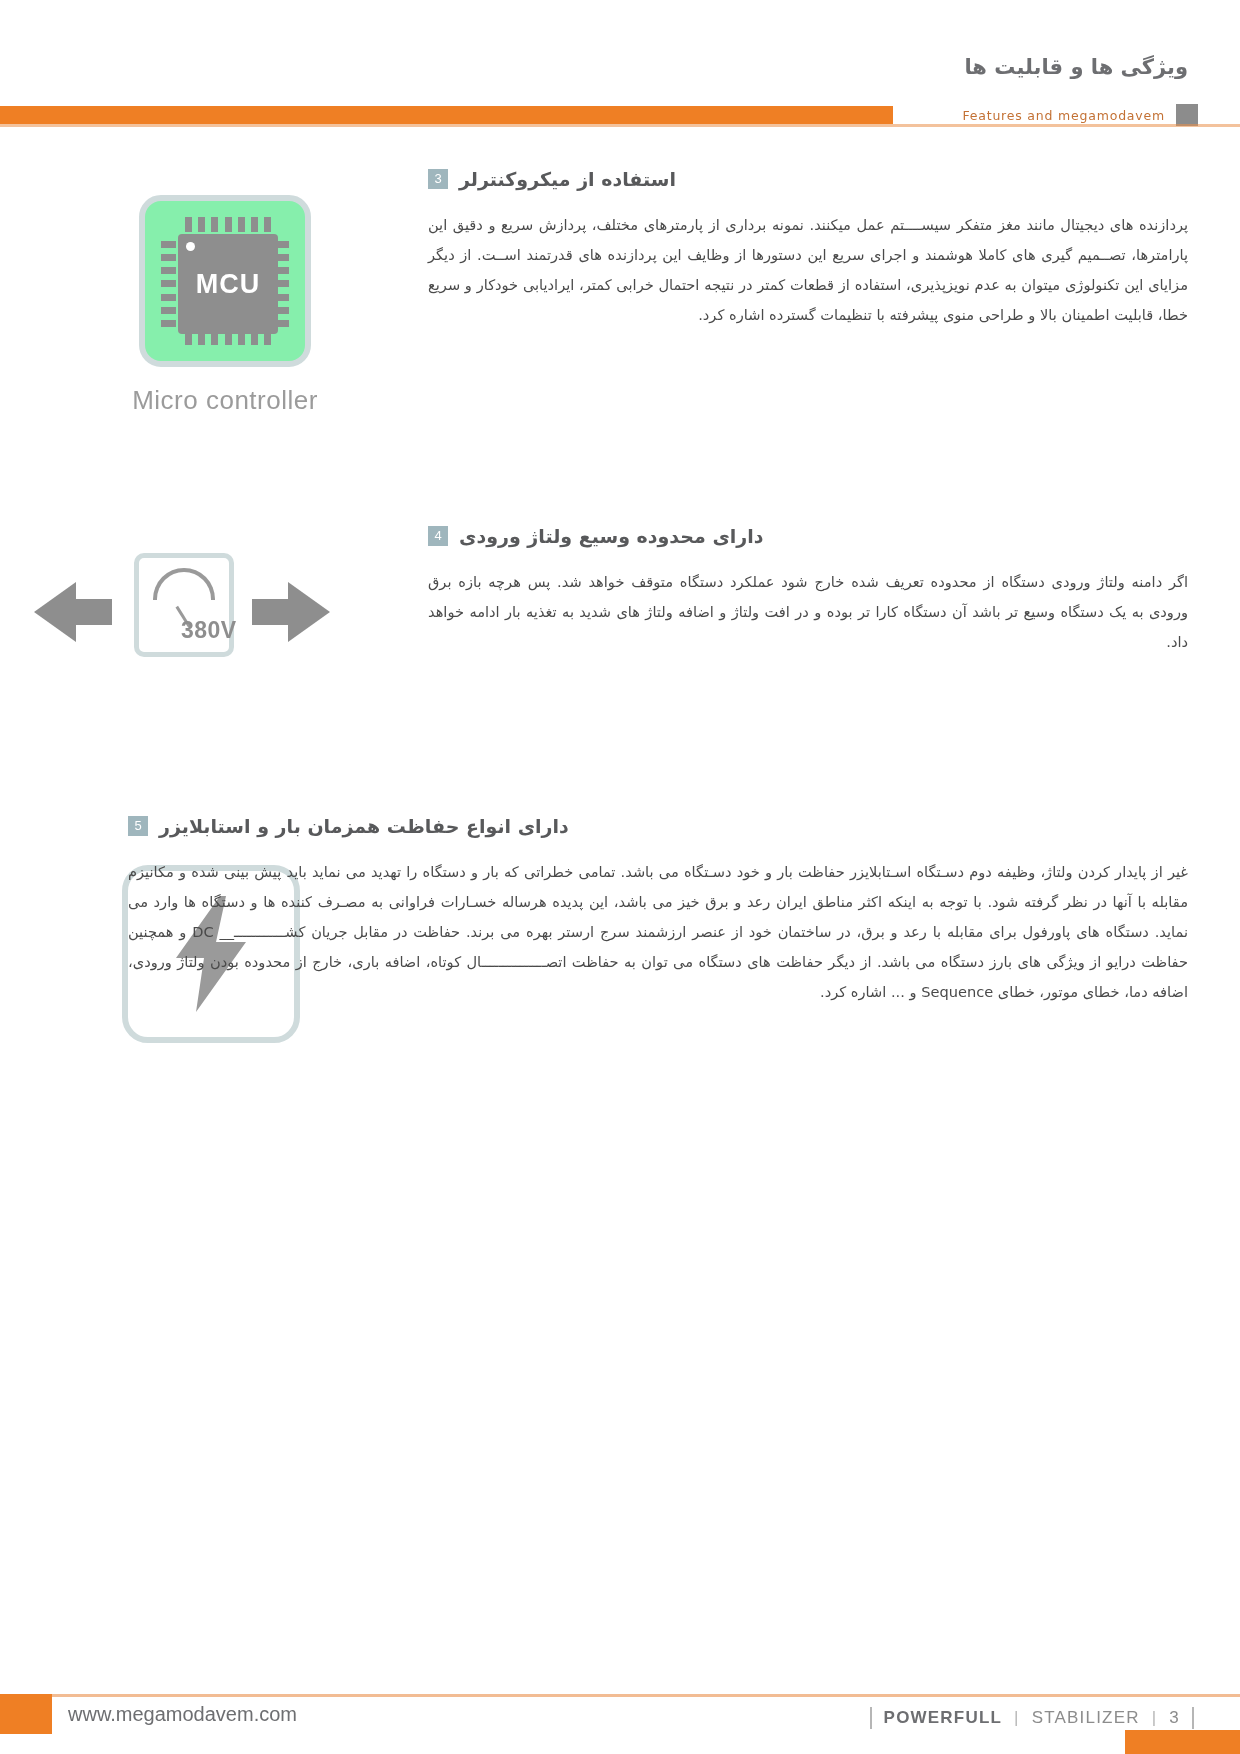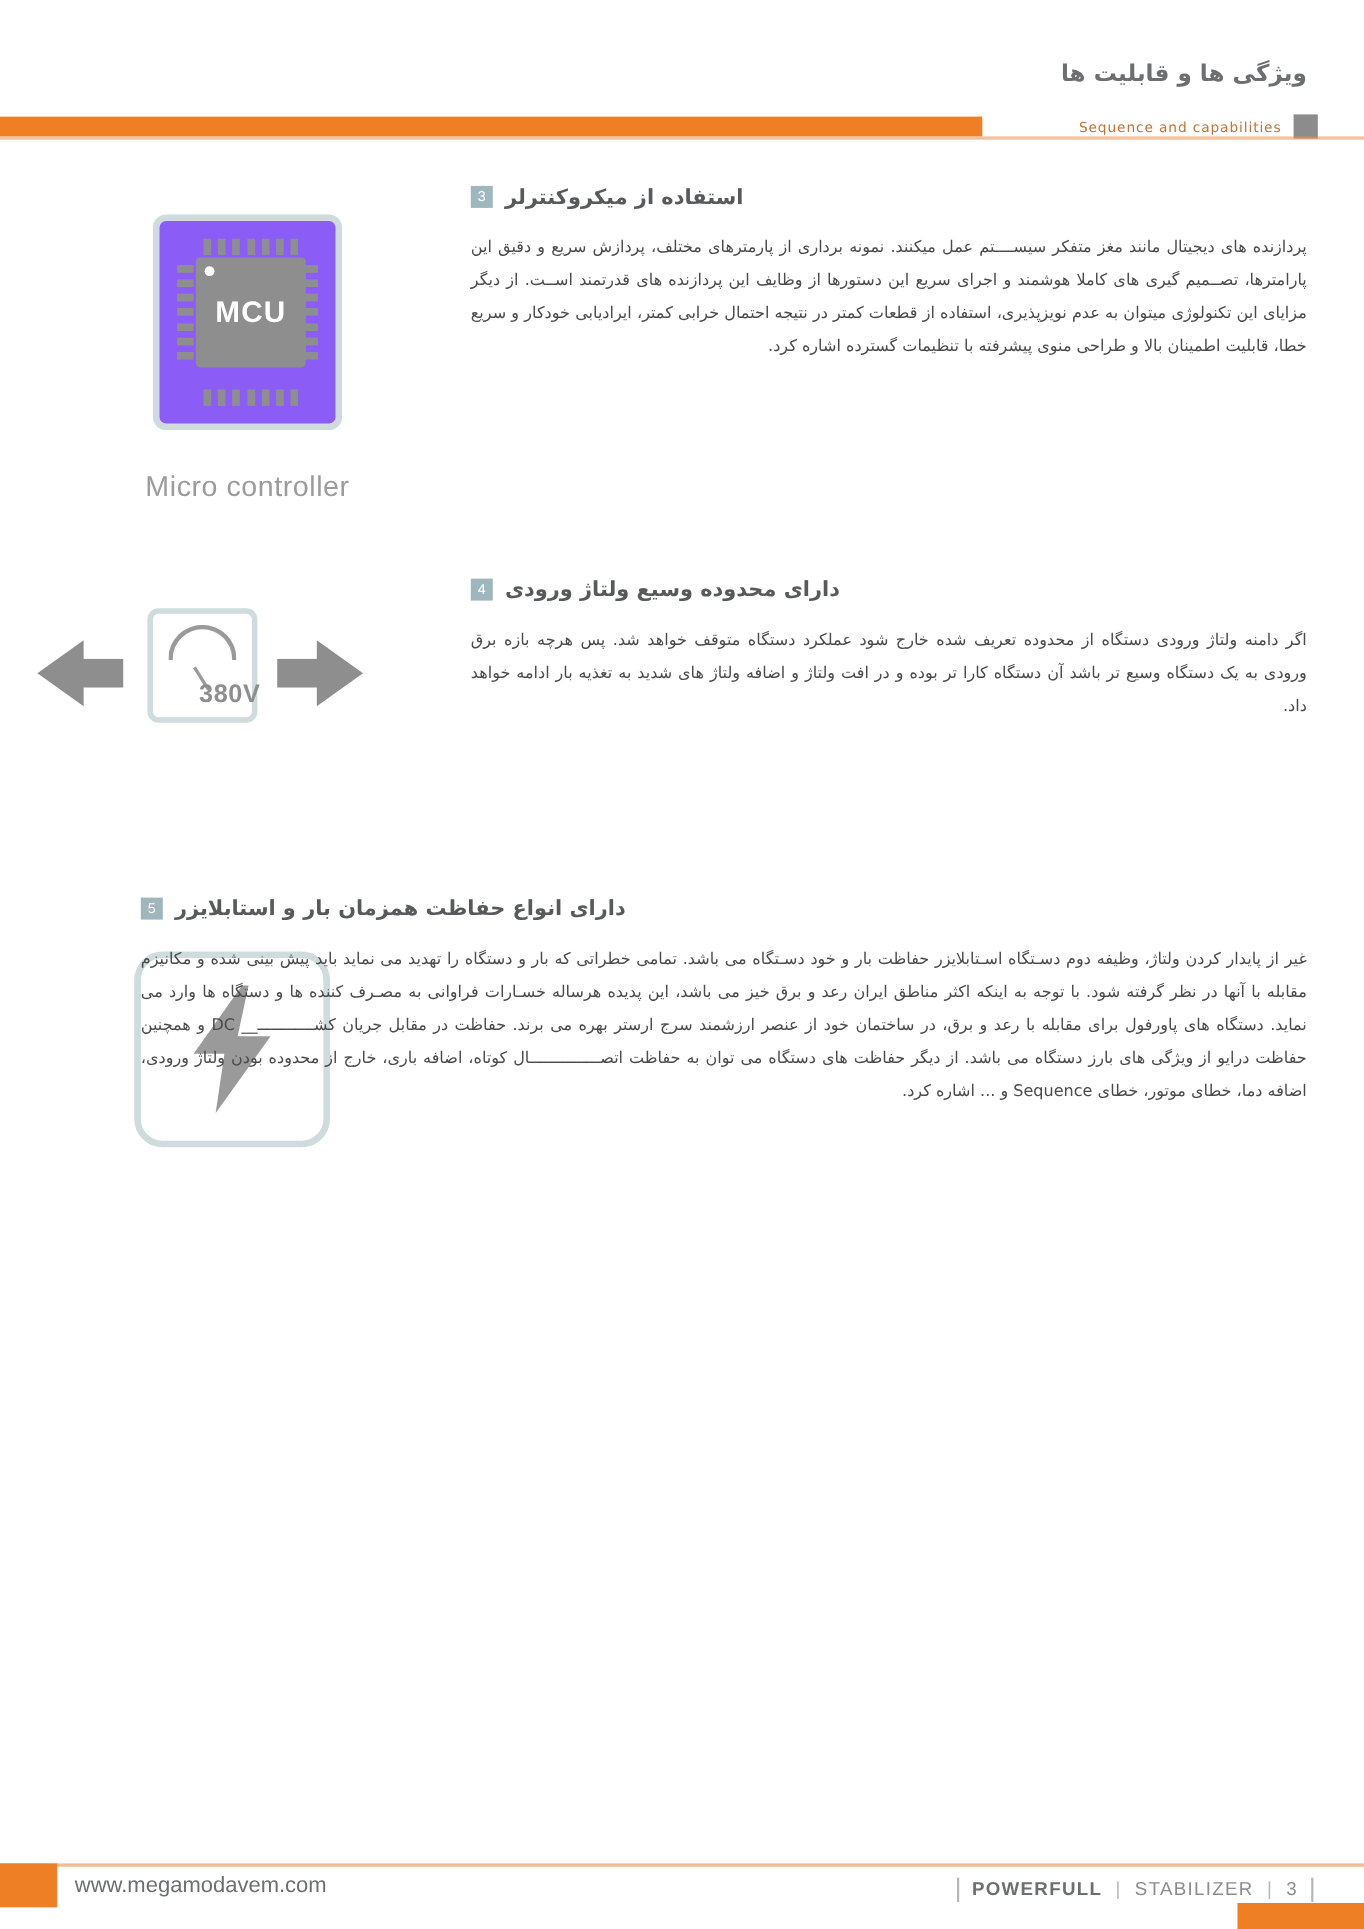--- a/index.html
+++ b/index.html
@@ -117,25 +117,25 @@
   
   .icon-mcu-wrap {
     position: absolute;
     left: 85px;
     top: 195px;
     width: 280px;
     text-align: center;
   }
   .chip-card {
     width: 172px;
-    height: 196px;
+    height: 172px;
     margin: 0 auto;
     border: 6px solid #cfdbdc;
-    border-radius: 12px;
-    background: #8b5cf6;
+    border-radius: 22px;
+    background: #86efac;
     position: relative;
     box-sizing: border-box;
   }
   .chip-body {
     position: absolute;
     left: 33px; top: 33px;
     width: 100px; height: 100px;
     background: #8e8e8e;
     border-radius: 4px;
     color: #ffffff;
@@ -158,21 +158,21 @@
   .pin { background: #8e8e8e; }
   .pins-top, .pins-bottom { left: 40px; width: 86px; justify-content: space-between; }
   .pins-top { top: 16px; }
   .pins-bottom { bottom: 16px; }
   .pins-top .pin, .pins-bottom .pin { width: 7px; height: 15px; }
   .pins-left, .pins-right { top: 40px; height: 86px; flex-direction: column; justify-content: space-between; }
   .pins-left { left: 16px; }
   .pins-right { right: 16px; }
   .pins-left .pin, .pins-right .pin { width: 15px; height: 7px; }
   .icon-caption {
-    margin-top: 36px;
+    margin-top: 18px;
     font-family: "Liberation Sans", sans-serif;
     font-size: 26px;
     color: #9b9b9b;
     letter-spacing: .5px;
     direction: ltr;
   }
 
   
   .icon-volt-wrap {
     position: absolute;
@@ -318,21 +318,21 @@
     width: 2px; height: 22px; background: #b6b6b6;
   }
   .f-sep { color: #b6b6b6; }
 </style>
 </head>
 <body>
 
 <div class="header">
   <div class="header-bar-inner"></div>
   <div class="header-title-fa">ویژگی ها و قابلیت ها</div>
-  <div class="header-sub-en">Sequence and capabilities</div>
+  <div class="header-sub-en">Features and megamodavem</div>
   <div class="header-square"></div>
   <div class="header-line"></div>
 </div>
 
 <div class="icon-mcu-wrap">
   <div class="chip-card">
     <div class="pins pins-top">
       <span class="pin"></span>
         <span class="pin"></span>
         <span class="pin"></span>

